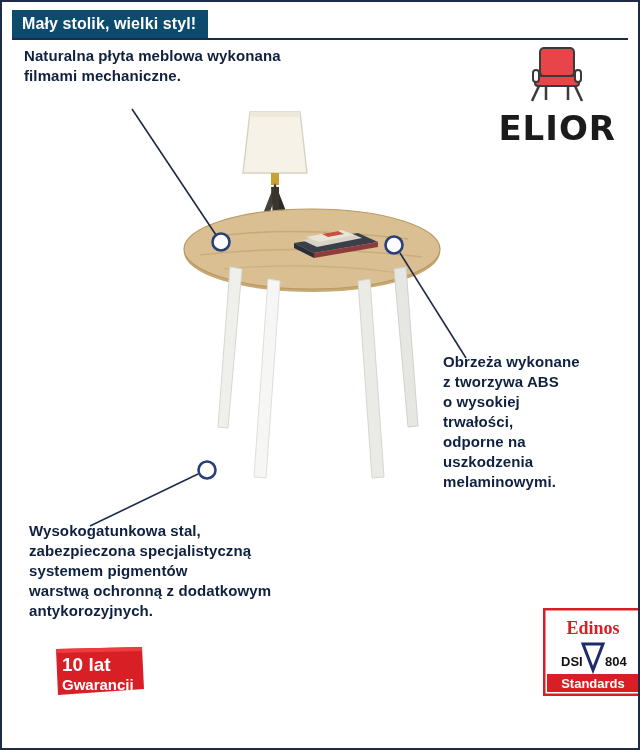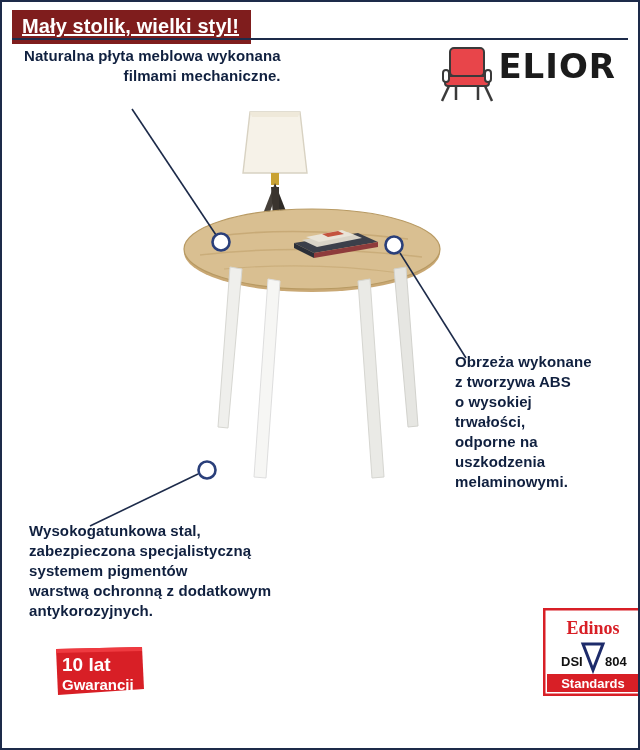--- a/index.html
+++ b/index.html
@@ -19,27 +19,26 @@
     border: 2px solid #1d2b4a;
     overflow: hidden;
   }
 
   
   .title-box {
     position: absolute;
     left: 10px;
     top: 8px;
     padding: 5px 12px 6px 10px;
-    background: #7f1d1d;
+    background: #0c4a6e;
     color: #ffffff;
-    font-size: 20px;
+    font-size: 16px;
     font-weight: bold;
     letter-spacing: 0.1px;
     white-space: nowrap;
-    text-decoration: underline;
   }
   .title-rule {
     position: absolute;
     left: 10px;
     right: 10px;
     top: 36px;
     height: 2px;
     background: #1d2b4a;
   }
 
@@ -47,39 +46,41 @@
   .callout {
     position: absolute;
     color: #10203f;
     font-size: 15px;
     font-weight: bold;
     line-height: 1.33;
     letter-spacing: 0.1px;
   }
   .callout div { white-space: nowrap; }
 
-  #callout-top    { left: 22px;  top: 44px; text-align: right;  }
-  #callout-right  { left: 453px; top: 350px; }
+  #callout-top    { left: 22px;  top: 44px;  }
+  #callout-right  { left: 441px; top: 350px; }
   #callout-bottom { left: 27px;  top: 519px; }
 
   
   #overlay {
     position: absolute;
     left: 0; top: 0;
     width: 640px;
     height: 750px;
     pointer-events: none;
   }
 
   
   #brand {
     position: absolute;
     right: 22px;
     top: 44px;
     display: flex;
+    align-items: center;
+    flex-direction: column;
   }
   #brand .brand-name {
     font-family: "DejaVu Sans", sans-serif;
     font-size: 34px;
     font-weight: bold;
     letter-spacing: 1px;
     color: #1b1b1b;
   }
 
   

